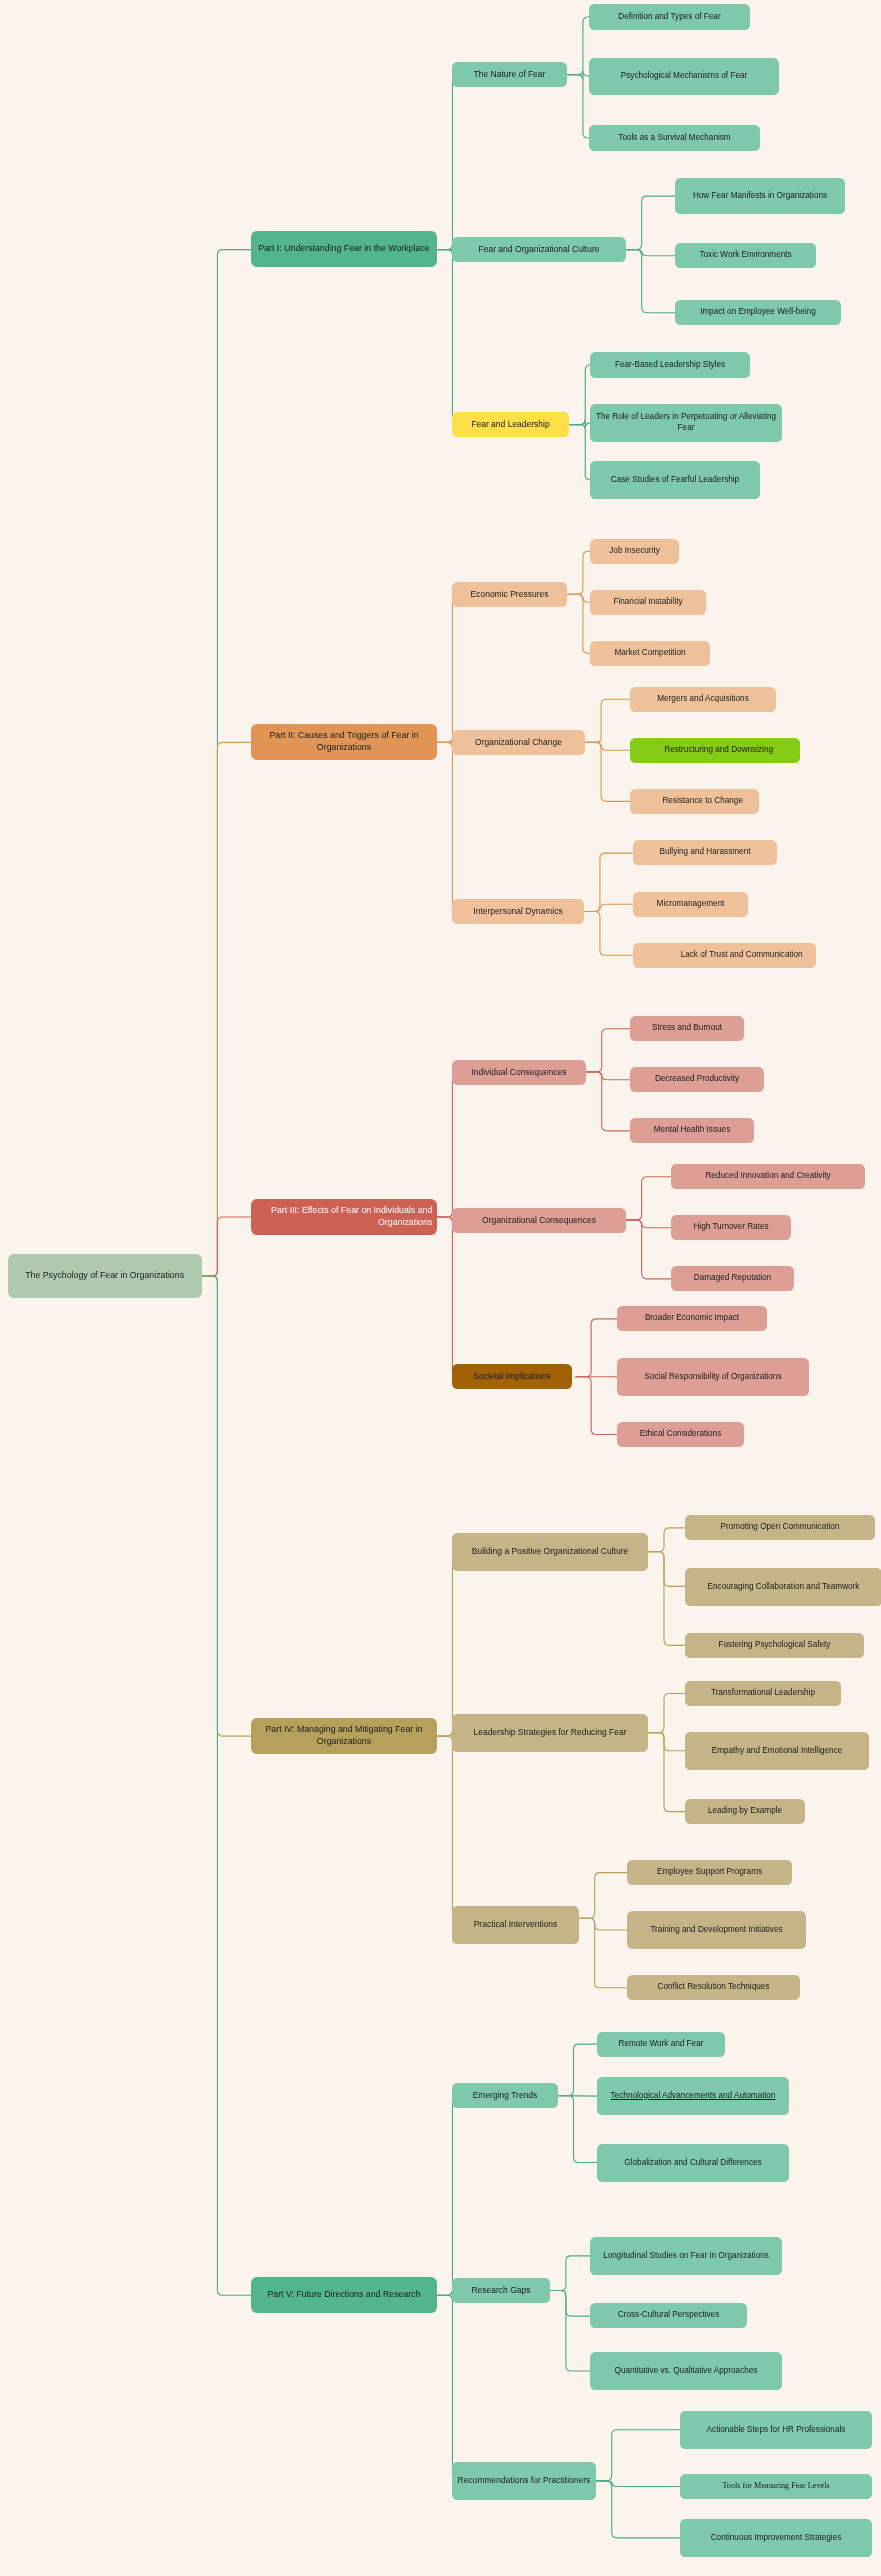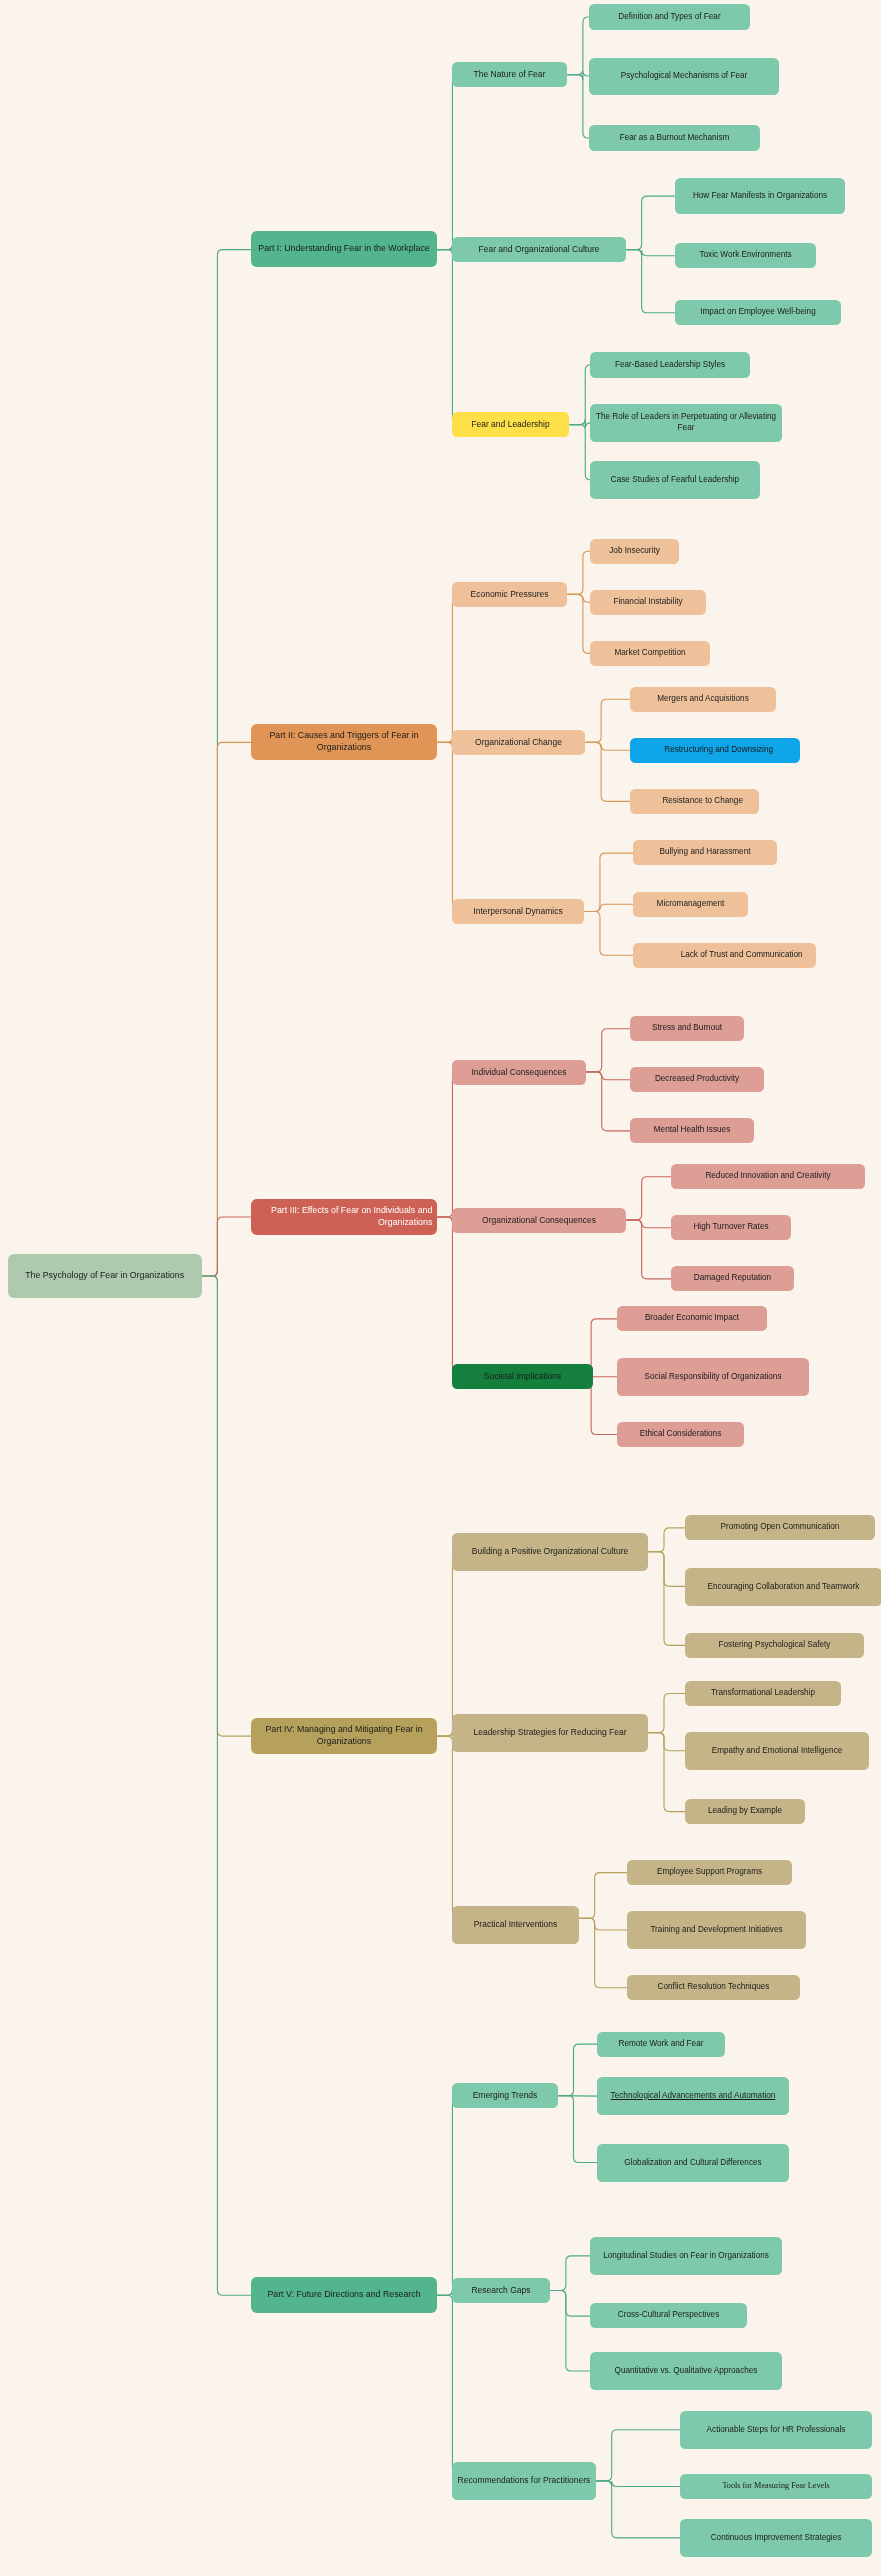--- a/index.html
+++ b/index.html
@@ -108,21 +108,21 @@
       <div class="node lvl2" style="left: 452px; top: 62px; width: 115px; height: 25px; background: rgb(126, 201, 171); color: rgb(27, 27, 27);">
         <span>The Nature of Fear</span>
       </div>
       <div class="node lvl3" style="left: 589px; top: 4.1px; width: 161px; height: 26px; background: rgb(126, 201, 171); color: rgb(27, 27, 27);">
         <span>Definition and Types of Fear</span>
       </div>
       <div class="node lvl3" style="left: 589px; top: 58px; width: 190px; height: 37px; background: rgb(126, 201, 171); color: rgb(27, 27, 27);">
         <span>Psychological Mechanisms of Fear</span>
       </div>
       <div class="node lvl3" style="left: 589px; top: 125px; width: 171px; height: 26px; background: rgb(126, 201, 171); color: rgb(27, 27, 27);">
-        <span>Fear as a Burnout Mechanism</span>
+        <span>Tools as a Survival Mechanism</span>
       </div>
       <div class="node lvl2" style="left: 452px; top: 237px; width: 174px; height: 25px; background: rgb(126, 201, 171); color: rgb(27, 27, 27);">
         <span>Fear and Organizational Culture</span>
       </div>
       <div class="node lvl3" style="left: 675px; top: 178px; width: 170px; height: 36px; background: rgb(126, 201, 171); color: rgb(27, 27, 27);">
         <span>How Fear Manifests in Organizations</span>
       </div>
       <div class="node lvl3" style="left: 675px; top: 243px; width: 141px; height: 25px; background: rgb(126, 201, 171); color: rgb(27, 27, 27);">
         <span>Toxic Work Environments</span>
       </div>
@@ -155,21 +155,21 @@
       </div>
       <div class="node lvl3" style="left: 590px; top: 641px; width: 120px; height: 25px; background: rgb(238, 193, 154); color: rgb(27, 27, 27);">
         <span>Market Competition</span>
       </div>
       <div class="node lvl2" style="left: 452px; top: 730px; width: 133px; height: 25px; background: rgb(238, 193, 154); color: rgb(27, 27, 27);">
         <span>Organizational Change</span>
       </div>
       <div class="node lvl3" style="left: 630px; top: 687px; width: 146px; height: 25px; background: rgb(238, 193, 154); color: rgb(27, 27, 27);">
         <span>Mergers and Acquisitions</span>
       </div>
-      <div class="node lvl3" style="left: 630px; top: 738px; width: 170px; height: 25px; background: #0ea5e9; color: rgb(27, 27, 27); padding-left: 12px;">
+      <div class="node lvl3" style="left: 630px; top: 738px; width: 170px; height: 25px; background: #84cc16; color: rgb(27, 27, 27); padding-left: 12px;">
         <span>Restructuring and Downsizing</span>
       </div>
       <div class="node lvl3" style="left: 630px; top: 789px; width: 129px; height: 25px; background: rgb(238, 193, 154); color: rgb(27, 27, 27); padding-left: 21px;">
         <span>Resistance to Change</span>
       </div>
       <div class="node lvl2" style="left: 452px; top: 899px; width: 132px; height: 25px; background: rgb(238, 193, 154); color: rgb(27, 27, 27);">
         <span>Interpersonal Dynamics</span>
       </div>
       <div class="node lvl3" style="left: 633px; top: 840px; width: 144px; height: 25px; background: rgb(238, 193, 154); color: rgb(27, 27, 27);">
         <span>Bullying and Harassment</span>
@@ -200,21 +200,21 @@
       </div>
       <div class="node lvl3" style="left: 671px; top: 1164px; width: 194px; height: 25px; background: rgb(221, 158, 150); color: rgb(27, 27, 27);">
         <span>Reduced Innovation and Creativity</span>
       </div>
       <div class="node lvl3" style="left: 671px; top: 1215px; width: 120px; height: 25px; background: rgb(221, 158, 150); color: rgb(27, 27, 27);">
         <span>High Turnover Rates</span>
       </div>
       <div class="node lvl3" style="left: 671px; top: 1266px; width: 123px; height: 25px; background: rgb(221, 158, 150); color: rgb(27, 27, 27);">
         <span>Damaged Reputation</span>
       </div>
-      <div class="node lvl2" style="left: 452px; top: 1364px; width: 141px; height: 25px; background: #15803d; color: rgb(27, 27, 27);">
+      <div class="node lvl2" style="left: 452px; top: 1364px; width: 120px; height: 25px; background: #a16207; color: rgb(27, 27, 27);">
         <span>Societal Implications</span>
       </div>
       <div class="node lvl3" style="left: 617px; top: 1306px; width: 150px; height: 25px; background: rgb(221, 158, 150); color: rgb(27, 27, 27);">
         <span>Broader Economic Impact</span>
       </div>
       <div class="node lvl3" style="left: 617px; top: 1358px; width: 192px; height: 38px; background: rgb(221, 158, 150); color: rgb(27, 27, 27);">
         <span>Social Responsibility of Organizations</span>
       </div>
       <div class="node lvl3" style="left: 617px; top: 1422px; width: 127px; height: 25px; background: rgb(221, 158, 150); color: rgb(27, 27, 27);">
         <span>Ethical Considerations</span>

